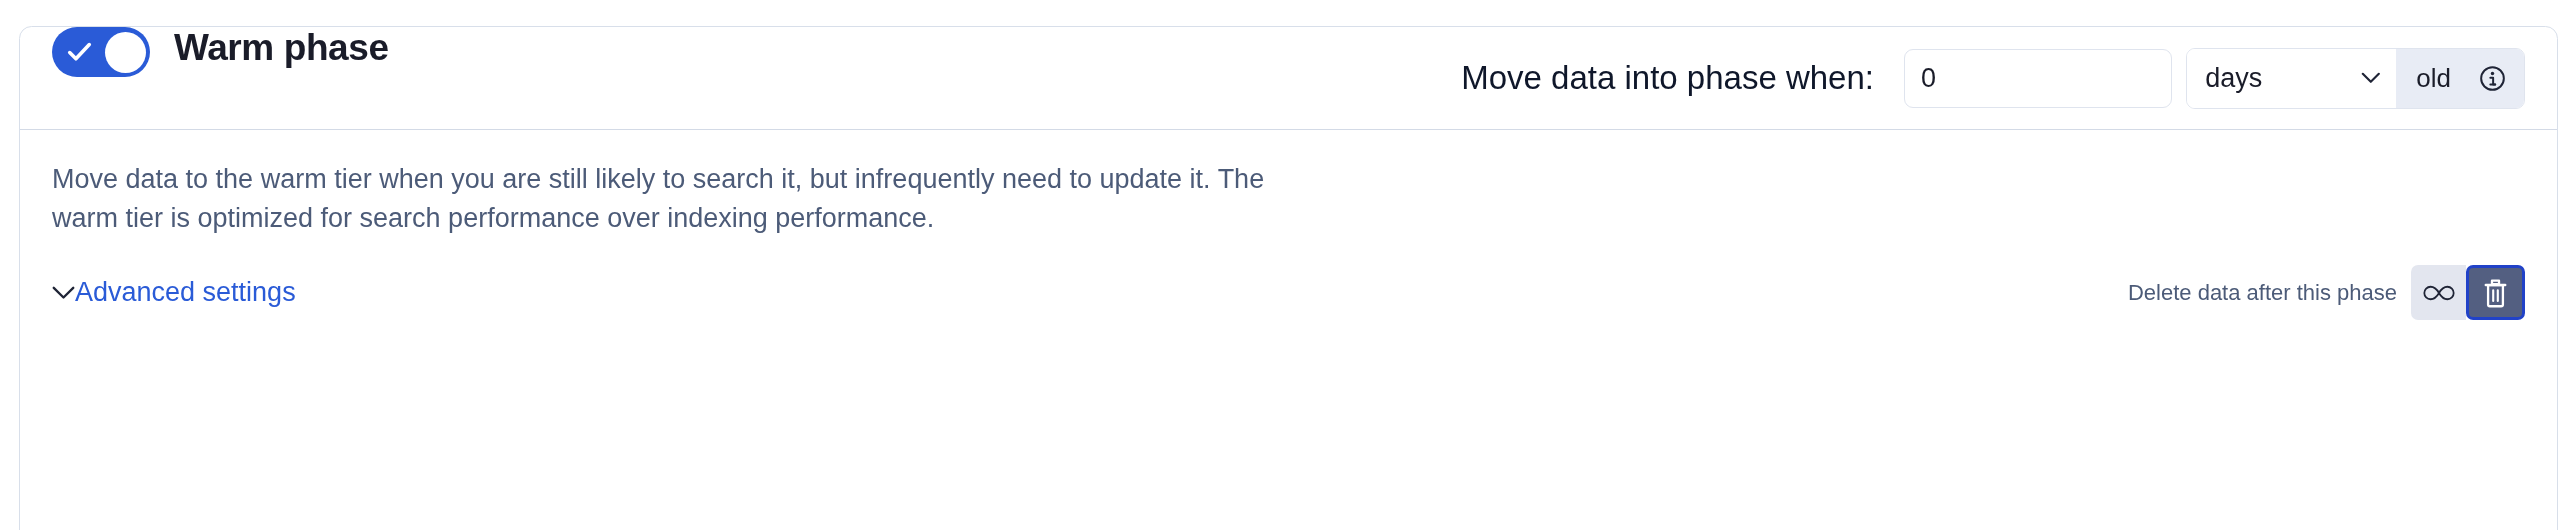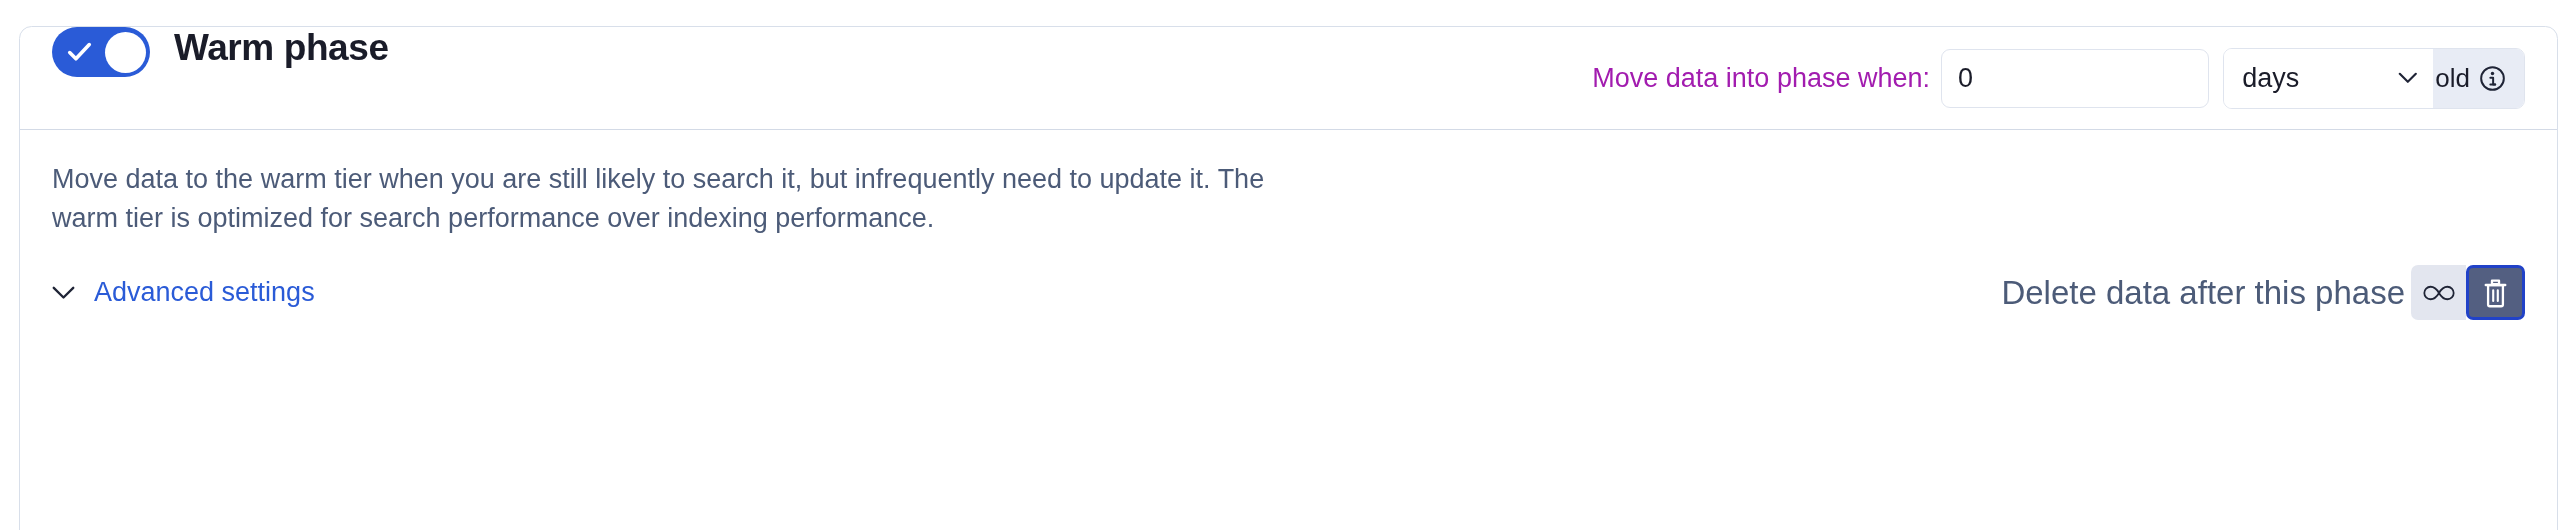--- a/index.html
+++ b/index.html
@@ -71,23 +71,23 @@
     white-space: nowrap;
   }
 
   .header-right {
     margin-left: auto;
     display: flex;
     align-items: center;
   }
 
   .move-label {
-    font-size: 27px;
-    color: #a21caf;
-    margin-right: 11px;
+    font-size: 33px;
+    color: #0f172a;
+    margin-right: 30px;
     white-space: nowrap;
   }
 
   .num-input {
     width: 268px;
     height: 59px;
     box-sizing: border-box;
     border: 1.8px solid #dfe4ee;
     border-radius: 9px;
     background: #ffffff;
@@ -123,22 +123,22 @@
     color: #1a1c29;
   }
   .unit-select .chev {
     margin-left: 23px;
     width: 19.6px;
     height: 11.6px;
   }
   .unit-append {
     display: flex;
     align-items: center;
-    gap: 9px;
-    padding: 0 18px 0 2px;
+    gap: 28px;
+    padding: 0 18px 0 20px;
     background: #e8ecf5;
   }
   .unit-append .old-text {
     font-size: 26px;
     color: #1a1c29;
   }
   .info-icon {
     width: 27px;
     height: 27px;
     display: block;
@@ -162,40 +162,39 @@
   .body-footer {
     display: flex;
     align-items: center;
     margin-top: 27px;
   }
 
   .advanced-toggle {
     display: flex;
     align-items: center;
     cursor: pointer;
-    gap: 19px;
   }
   .advanced-toggle .chev-adv {
     width: 23px;
     height: 13.4px;
   }
   .advanced-label {
     font-size: 27px;
     color: #2a5bd7;
   }
 
   .delete-group {
     margin-left: auto;
     display: flex;
     align-items: center;
   }
   .delete-label {
-    font-size: 33px;
+    font-size: 22px;
     color: #4c5b78;
-    margin-right: 6px;
+    margin-right: 14px;
     white-space: nowrap;
   }
   .seg-group {
     display: flex;
     align-items: stretch;
     border-radius: 7.1px;
     overflow: visible;
     height: 55px;
   }
   .seg-btn {

